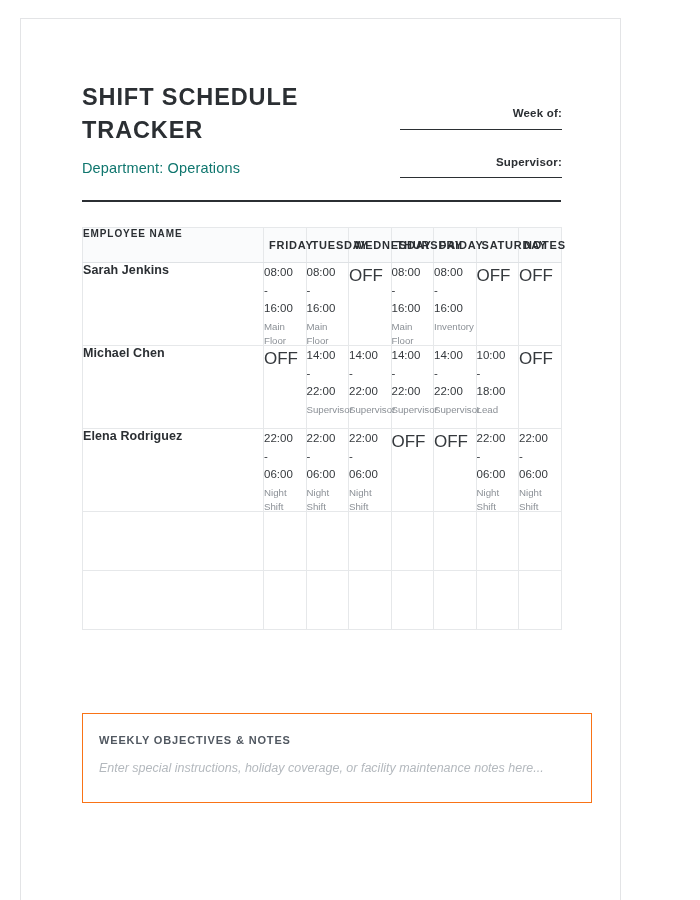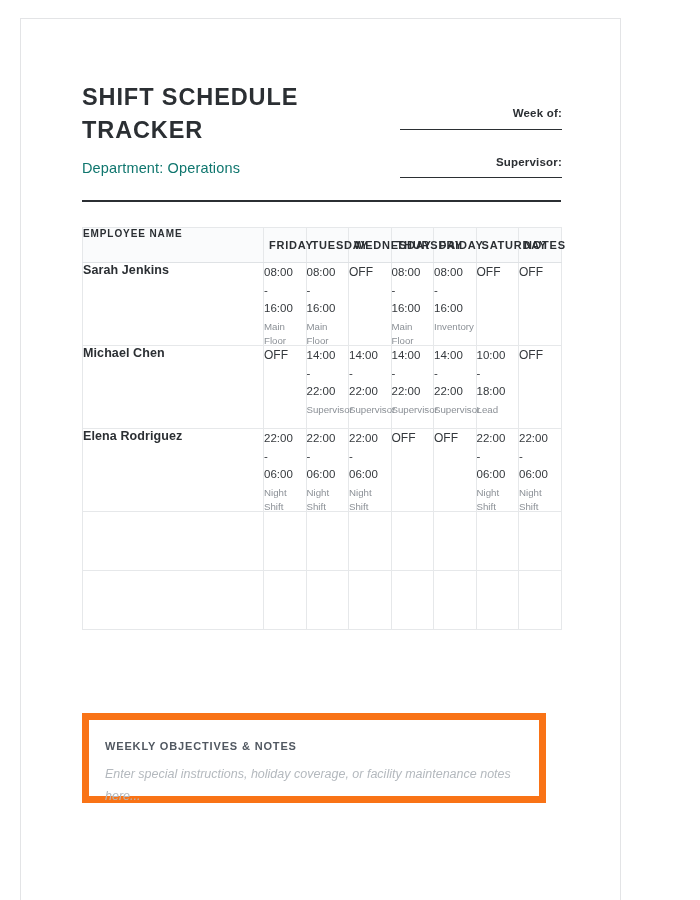--- a/index.html
+++ b/index.html
@@ -147,21 +147,21 @@
     padding: 14px 4px 10px 5px;
     height: 82px;
   }
   .shift-time {
     font-size: 11.5px;
     color: #35393d;
     line-height: 1.57;
     white-space: nowrap;
   }
   .shift-off {
-    font-size: 12px;
+    font-size: 17px;
     color: #35393d;
     line-height: 1.57;
   }
   .shift-role-wrap {
     position: relative;
     height: 0;
   }
   .shift-role {
     position: absolute;
     left: 0;
@@ -176,23 +176,23 @@
     width: 34px;
   }
   .row-empty .cell-name { height: 58px; }
   .row-empty .cell-day  { height: 58px; }
 
   
   #notes-box {
     position: absolute;
     left: 61px;
     top: 694px;
-    width: 464px;
+    width: 510px;
     height: 90px;
-    border: 7px solid #f97316;
+    border: 1px solid #f97316;
     background: #ffffff;
     box-sizing: border-box;
   }
   #notes-title {
     font-size: 11px;
     font-weight: bold;
     color: #515861;
     letter-spacing: 0.85px;
     margin: 20px 0 0 16px;
   }

